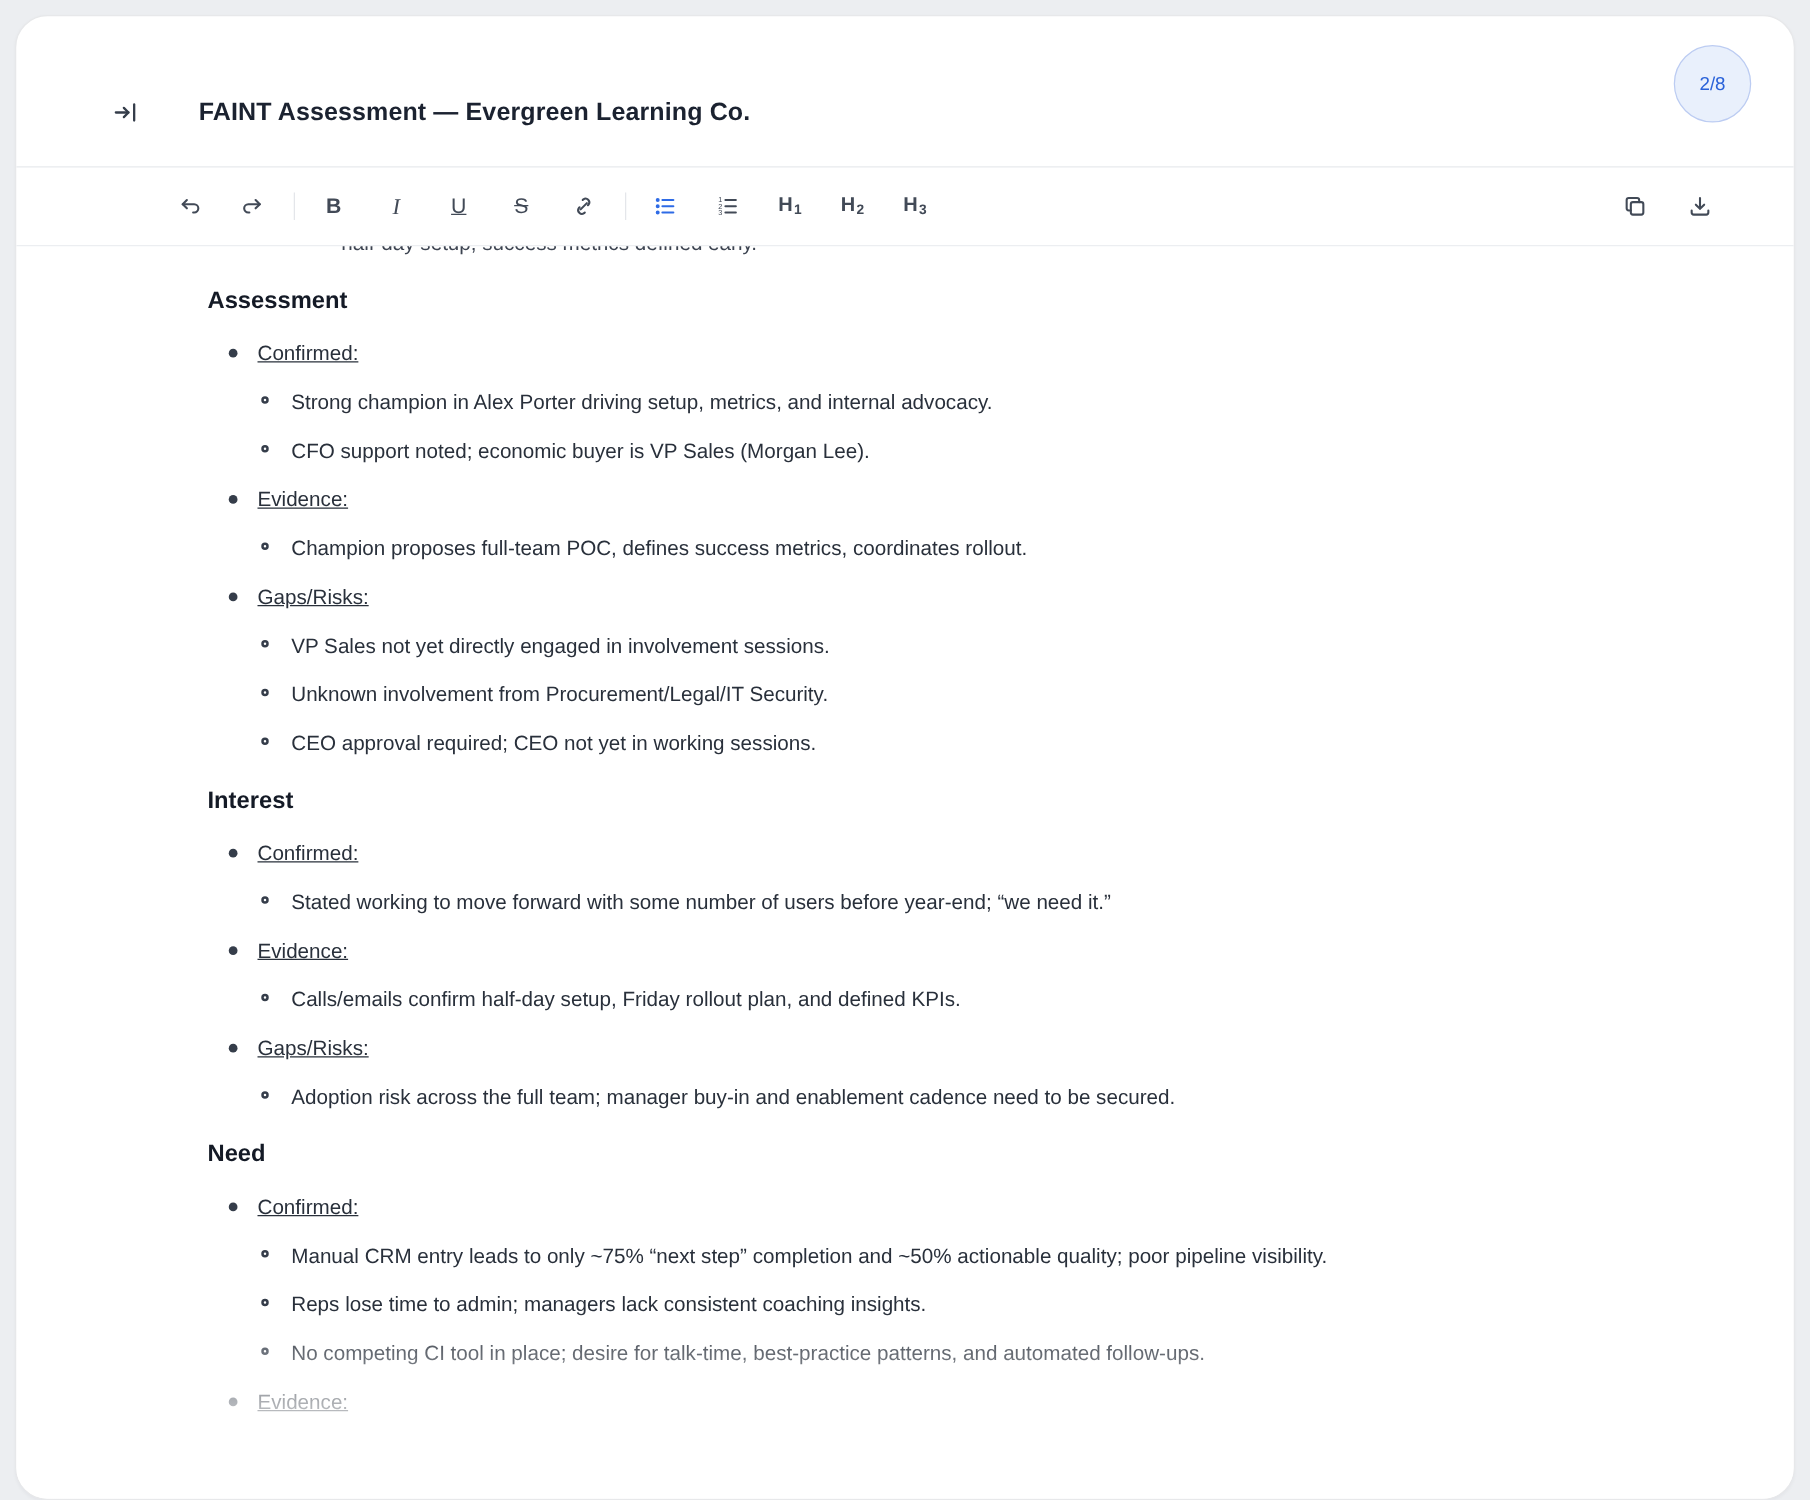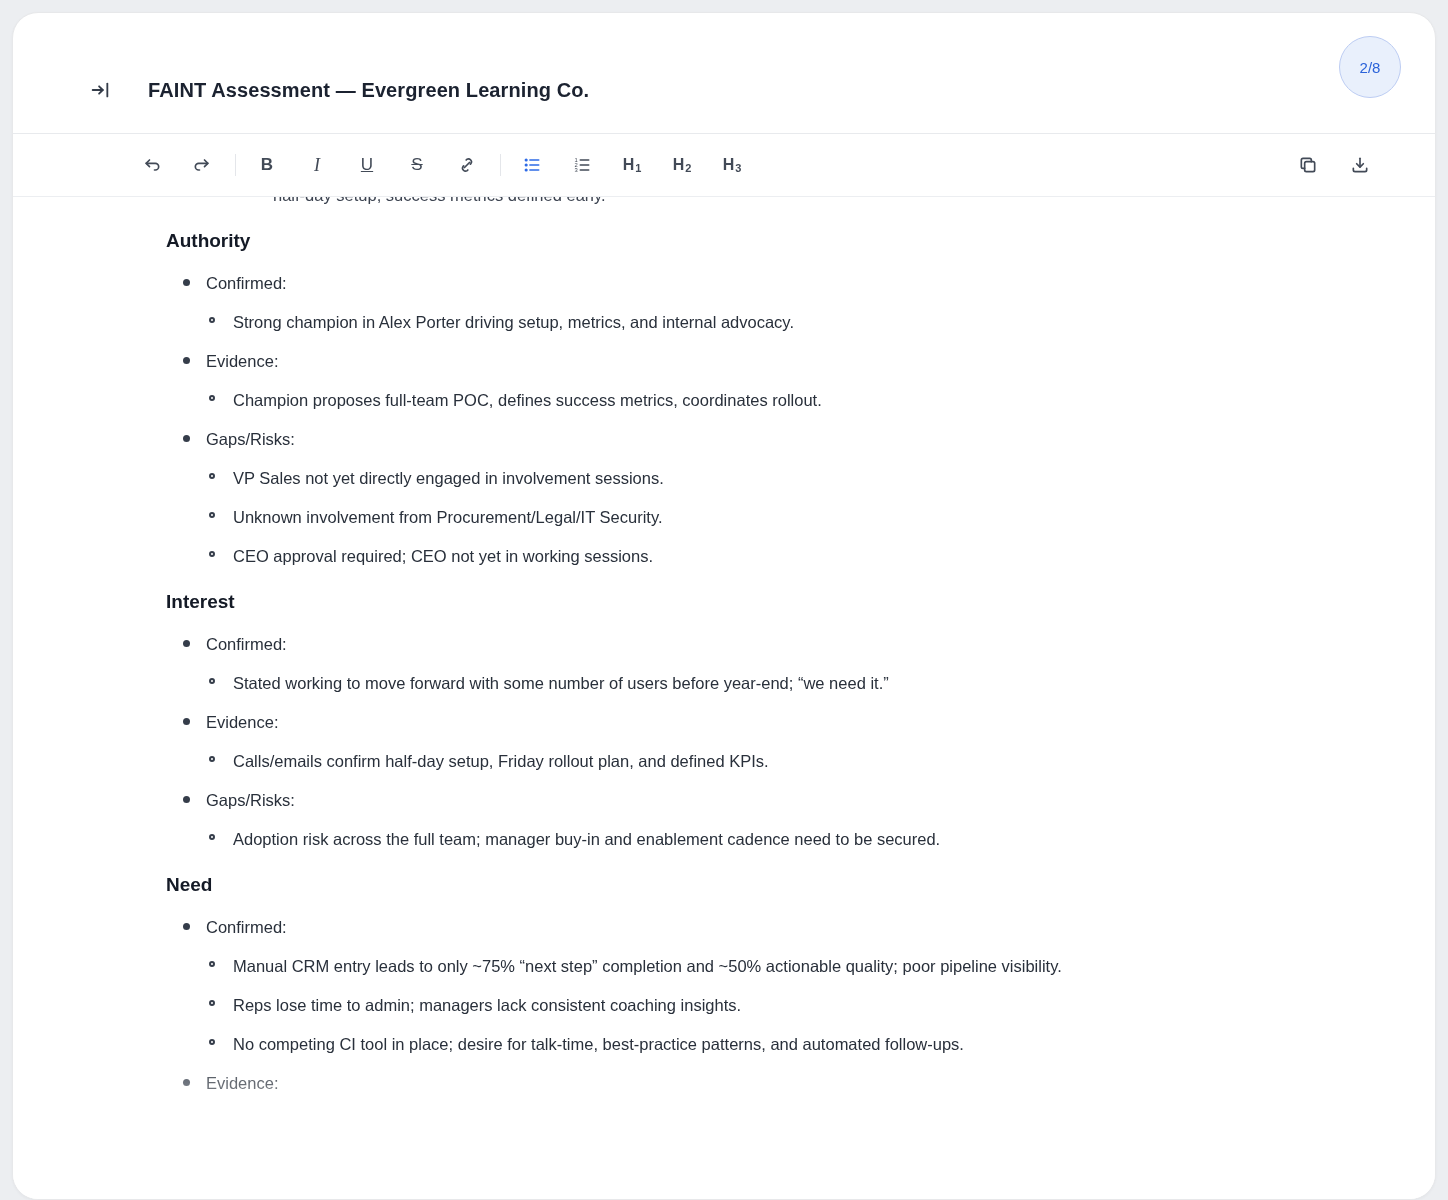--- a/index.html
+++ b/index.html
@@ -9,21 +9,21 @@
   .card { position:absolute; left:12px; top:12px; right:12px; bottom:0;
     background:#ffffff; border-radius:26px; border:1px solid #e7e8ea;
     box-shadow:0 1px 3px rgba(16,24,40,.04); overflow:hidden;
     display:flex; flex-direction:column; }
 
   
   .hdr { height:121px; flex:0 0 121px; display:flex; align-items:center;
     padding:34px 36px 0 72px; border-bottom:1px solid #e8eaed; position:relative; }
   .hdr-icon-btn { width:30px; height:30px; display:flex; align-items:center;
     justify-content:center; color:#343c49; cursor:pointer; border-radius:6px; }
-  .hdr-title { margin-left:33px; font-size:20px; font-weight:700; color:#1b2230;
+  .hdr-title { margin-left:44px; font-size:20px; font-weight:700; color:#1b2230;
     letter-spacing:.1px; }
   .badge { position:absolute; top:23px; right:34px; width:62px; height:62px;
     border-radius:50%; background:#e9f0fc; border:1.5px solid #bcccf2;
     display:flex; align-items:center; justify-content:center;
     color:#2a62d9; font-size:15px; font-weight:500; cursor:pointer; }
 
   
   .tbar { height:63px; flex:0 0 63px; display:flex; align-items:center;
     padding:0 56px 0 120px; border-bottom:1px solid #eceef1; }
   .tb { width:38px; height:38px; margin-right:12px; display:flex; align-items:center;
@@ -42,21 +42,21 @@
   .tb-right { margin-left:auto; display:flex; }
   .tb-right .tb { margin-right:0; margin-left:14px; }
 
   
   .doc-wrap { position:relative; flex:1 1 auto; overflow:hidden; cursor:text; }
   .doc { padding:0 150px 0 153px; color:#29303b; font-size:16.5px; line-height:28px; }
   .partial { height:12px; overflow:hidden; padding-left:107px; color:#3c4350; }
   .partial > span { display:block; margin-top:-16px; white-space:nowrap; }
   .sec-h { font-size:19px; line-height:28px; font-weight:700; color:#141a26;
     margin:18px 0 14px; }
-  .li1 { position:relative; padding-left:40px; margin:0 0 11px; }
+  .li1 { position:relative; padding-left:40px; margin:0 0 11px;text-decoration:underline; }
   .li2 { position:relative; padding-left:67px; margin:0 0 11px; }
   .dot { position:absolute; left:17px; top:10px; width:7px; height:7px;
     background:#353d4a; border-radius:50%; }
   .ring { position:absolute; left:43px; top:9px; width:6px; height:6px;
     border:2.2px solid #353d4a; border-radius:50%; }
   .fade { position:absolute; left:0; right:0; bottom:0; height:150px;
     pointer-events:none;
     background:linear-gradient(to bottom, rgba(255,255,255,0) 0%,
       rgba(255,255,255,.78) 62%, #ffffff 100%); }
 </style>
@@ -152,23 +152,24 @@
     </div>
   </div>
 
   <div class="doc-wrap">
     <div class="doc">
       <div class="partial">
         <span>half-day setup; success metrics defined early.</span>
       </div>
       <div id="sections">
           <div>
-            <div class="sec-h">Authority</div>
+            <div class="sec-h">Assessment</div>
             <div class="li1"><span class="dot"></span><span class="txt">Confirmed:</span></div>
             <div class="li2"><span class="ring"></span><span class="txt">Strong champion in Alex Porter driving setup, metrics, and internal advocacy.</span></div>
+            <div class="li2"><span class="ring"></span><span class="txt">CFO support noted; economic buyer is VP Sales (Morgan Lee).</span></div>
             <div class="li1"><span class="dot"></span><span class="txt">Evidence:</span></div>
             <div class="li2"><span class="ring"></span><span class="txt">Champion proposes full-team POC, defines success metrics, coordinates rollout.</span></div>
             <div class="li1"><span class="dot"></span><span class="txt">Gaps/Risks:</span></div>
             <div class="li2"><span class="ring"></span><span class="txt">VP Sales not yet directly engaged in involvement sessions.</span></div>
             <div class="li2"><span class="ring"></span><span class="txt">Unknown involvement from Procurement/Legal/IT Security.</span></div>
             <div class="li2"><span class="ring"></span><span class="txt">CEO approval required; CEO not yet in working sessions.</span></div>
           </div>
           <div>
             <div class="sec-h">Interest</div>
             <div class="li1"><span class="dot"></span><span class="txt">Confirmed:</span></div>

